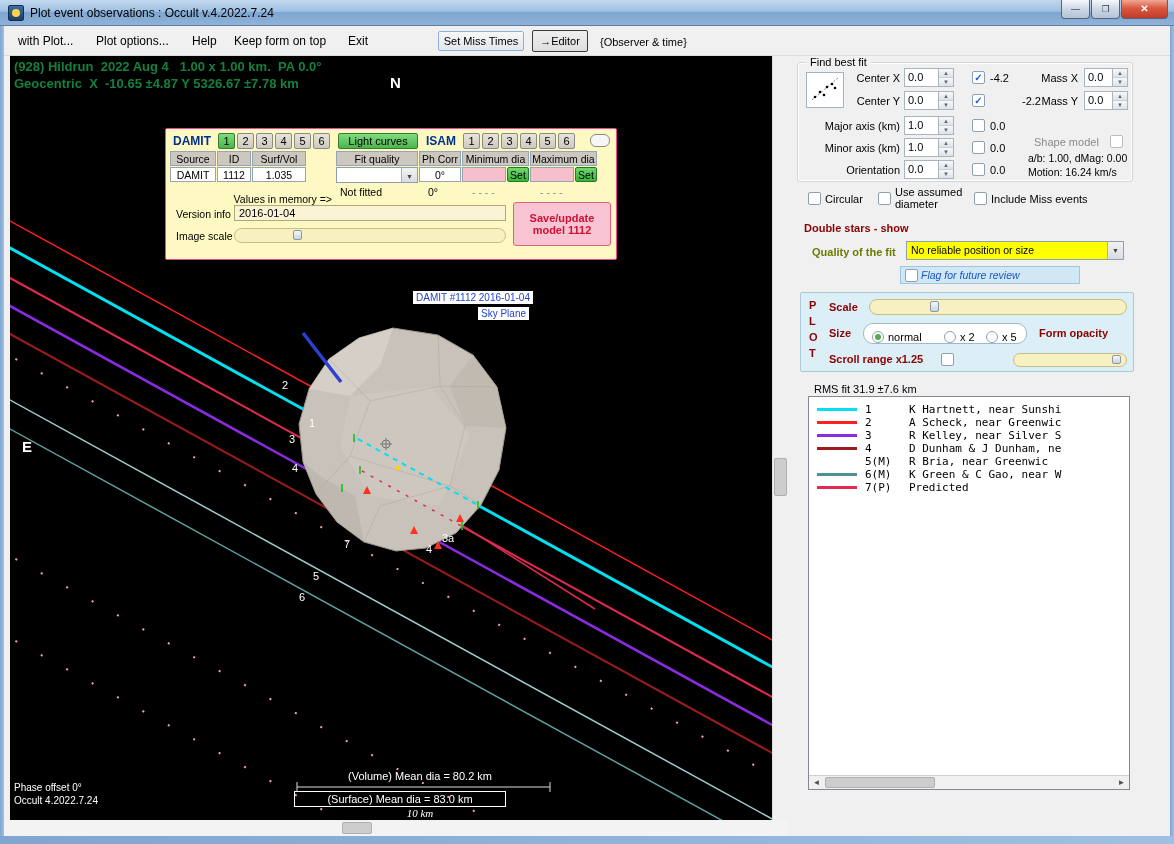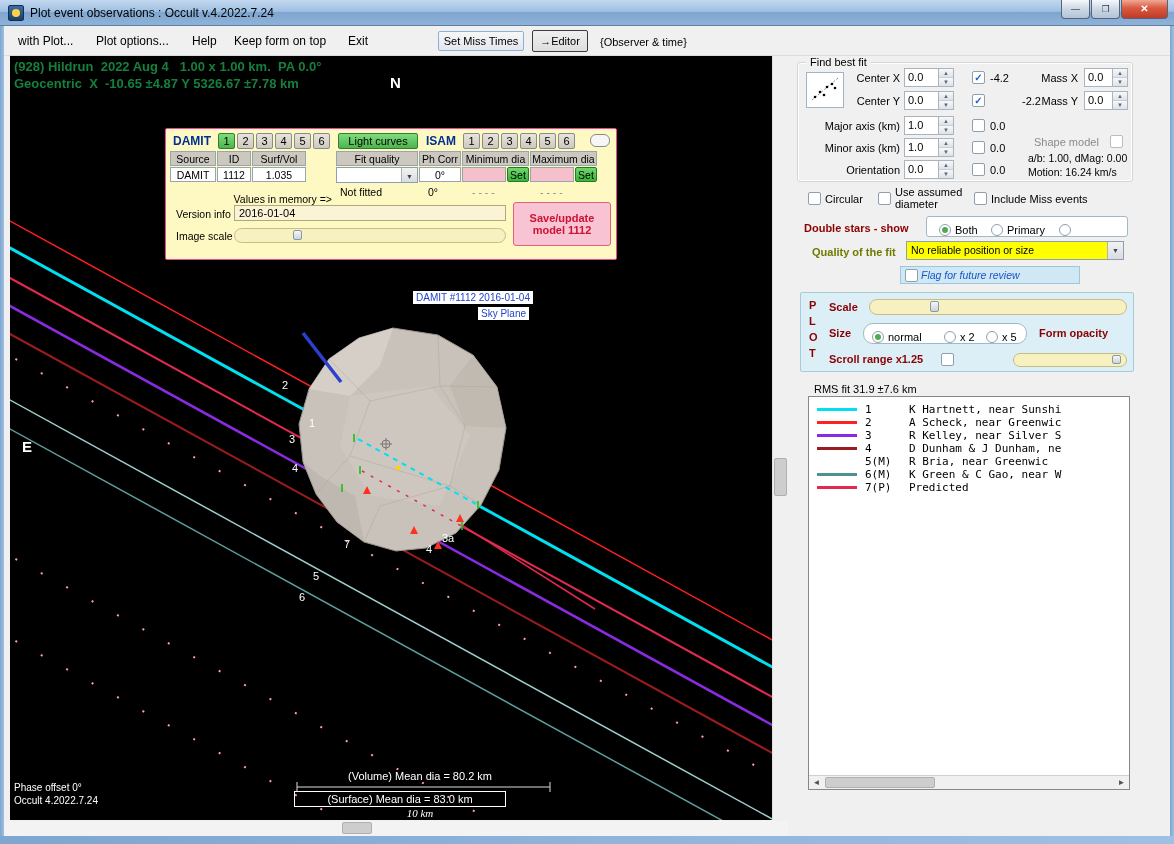--- a/index.html
+++ b/index.html
@@ -386,25 +386,20 @@
 
     <div class="cb" style="left:20px;top:136px;"></div>
     <div class="lbl" style="left:37px;top:137px;">Circular</div>
     <div class="cb" style="left:90px;top:136px;"></div>
     <div class="lbl" style="left:107px;top:130px;">Use assumed</div>
     <div class="lbl" style="left:107px;top:142px;">diameter</div>
     <div class="cb" style="left:186px;top:136px;"></div>
     <div class="lbl" style="left:203px;top:137px;">Include Miss events</div>
 
     <div class="lbl maroon" style="left:16px;top:166px;">Double stars - show</div>
-    <div class="radio-box" style="left:138px;top:160px;width:202px;height:21px;border-radius:3px;">
-      <span style="position:absolute;left:12px;top:3px;"><i class="rd on"></i><span class="rd-lbl">Both</span></span>
-      <span style="position:absolute;left:64px;top:3px;"><i class="rd"></i><span class="rd-lbl">Primary</span></span>
-      <span style="position:absolute;left:132px;top:3px;"><i class="rd"></i><span class="rd-lbl">Secondary</span></span>
-    </div>
 
     <div class="lbl olive" style="left:24px;top:190px;">Quality of the fit</div>
     <div class="combo" style="left:118px;top:185px;width:218px;height:19px;">
       <span class="cv" style="background:#ffff00;">No reliable position or size</span>
       <span class="ca">▼</span>
     </div>
 
     <div class="flag-box" style="left:112px;top:210px;width:180px;height:18px;">
       <div class="cb" style="left:4px;top:2px;"></div>
       <div class="flag-lbl">Flag for future review</div>

